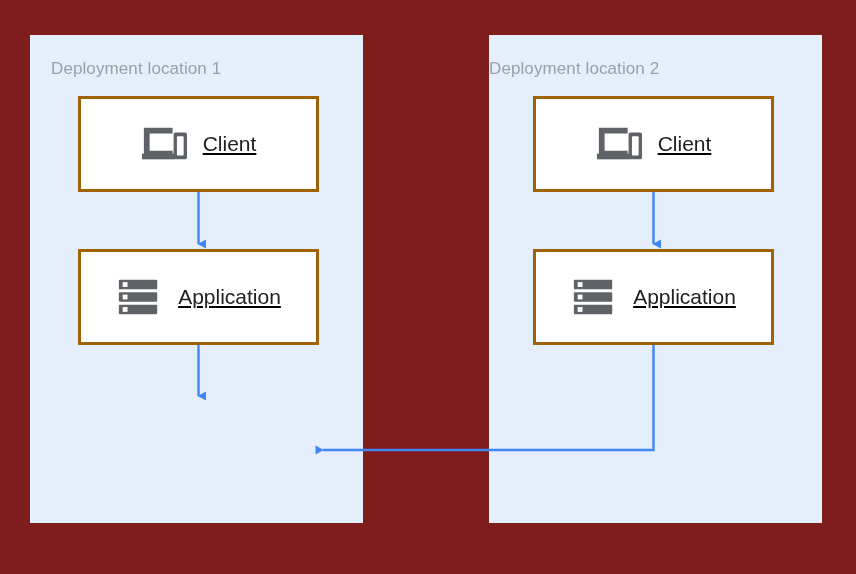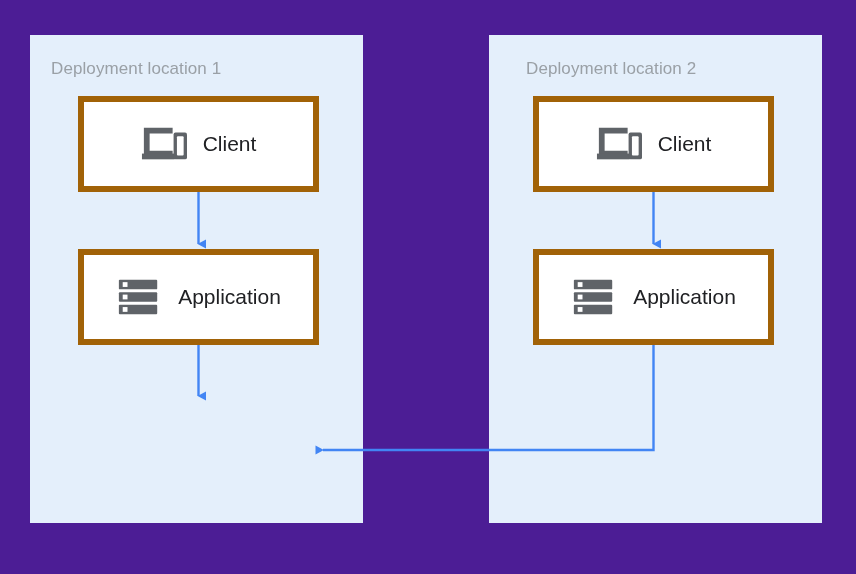--- a/index.html
+++ b/index.html
@@ -4,45 +4,46 @@
 <style>
   html, body {
     margin: 0;
     padding: 0;
     background: #ffffff;
   }
   #canvas {
     position: relative;
     width: 856px;
     height: 574px;
-    background: #4c1d95;
+    background: #7f1d1d;
     font-family: "Liberation Sans", sans-serif;
     overflow: hidden;
   }
   .zone {
     position: absolute;
     background: #e4effb;
   }
   .zone-label {
     position: absolute;
     color: #9aa0a6;
     font-size: 17px;
     line-height: 20px;
     letter-spacing: 0.1px;
     white-space: nowrap;
     font-family: "Liberation Sans", sans-serif;
   }
   .node {
     position: absolute;
     background: #ffffff;
-    border: 6px solid #a16207;
+    border: 3px solid #a16207;
     box-sizing: border-box;
     display: flex;
     align-items: center;
     justify-content: center;
+    text-decoration: underline;
   }
   .node-inner {
     display: flex;
     align-items: center;
     gap: 16px;
   }
   .node-icon {
     width: 46px;
     height: 42px;
     flex: 0 0 auto;
@@ -65,21 +66,21 @@
 </style>
 </head>
 <body>
 
 <div id="canvas">
 
   <div class="zone" style="left:30px; top:35px; width:333px; height:488px;"></div>
   <div class="zone-label" style="left:51px; top:59px;">Deployment location 1</div>
 
   <div class="zone" style="left:489px; top:35px; width:333px; height:488px;"></div>
-  <div class="zone-label" style="left:526px; top:59px;">Deployment location 2</div>
+  <div class="zone-label" style="left:489px; top:59px;">Deployment location 2</div>
 
   <svg class="edge-layer" viewBox="0 0 856 574" xmlns="http://www.w3.org/2000/svg">
     <defs>
       <marker id="arrow-down" markerWidth="10" markerHeight="10" refX="5" refY="8.5" orient="auto" markerUnits="userSpaceOnUse">
         <path d="M0.6,1 L9.4,1 L5,9.4 Z" fill="#4285f4"></path>
       </marker>
       <marker id="arrow-left" markerWidth="10" markerHeight="10" refX="1.5" refY="5" orient="auto" markerUnits="userSpaceOnUse">
         <path d="M9,0.6 L9,9.4 L0.6,5 Z" fill="#4285f4"></path>
       </marker>
     </defs>

